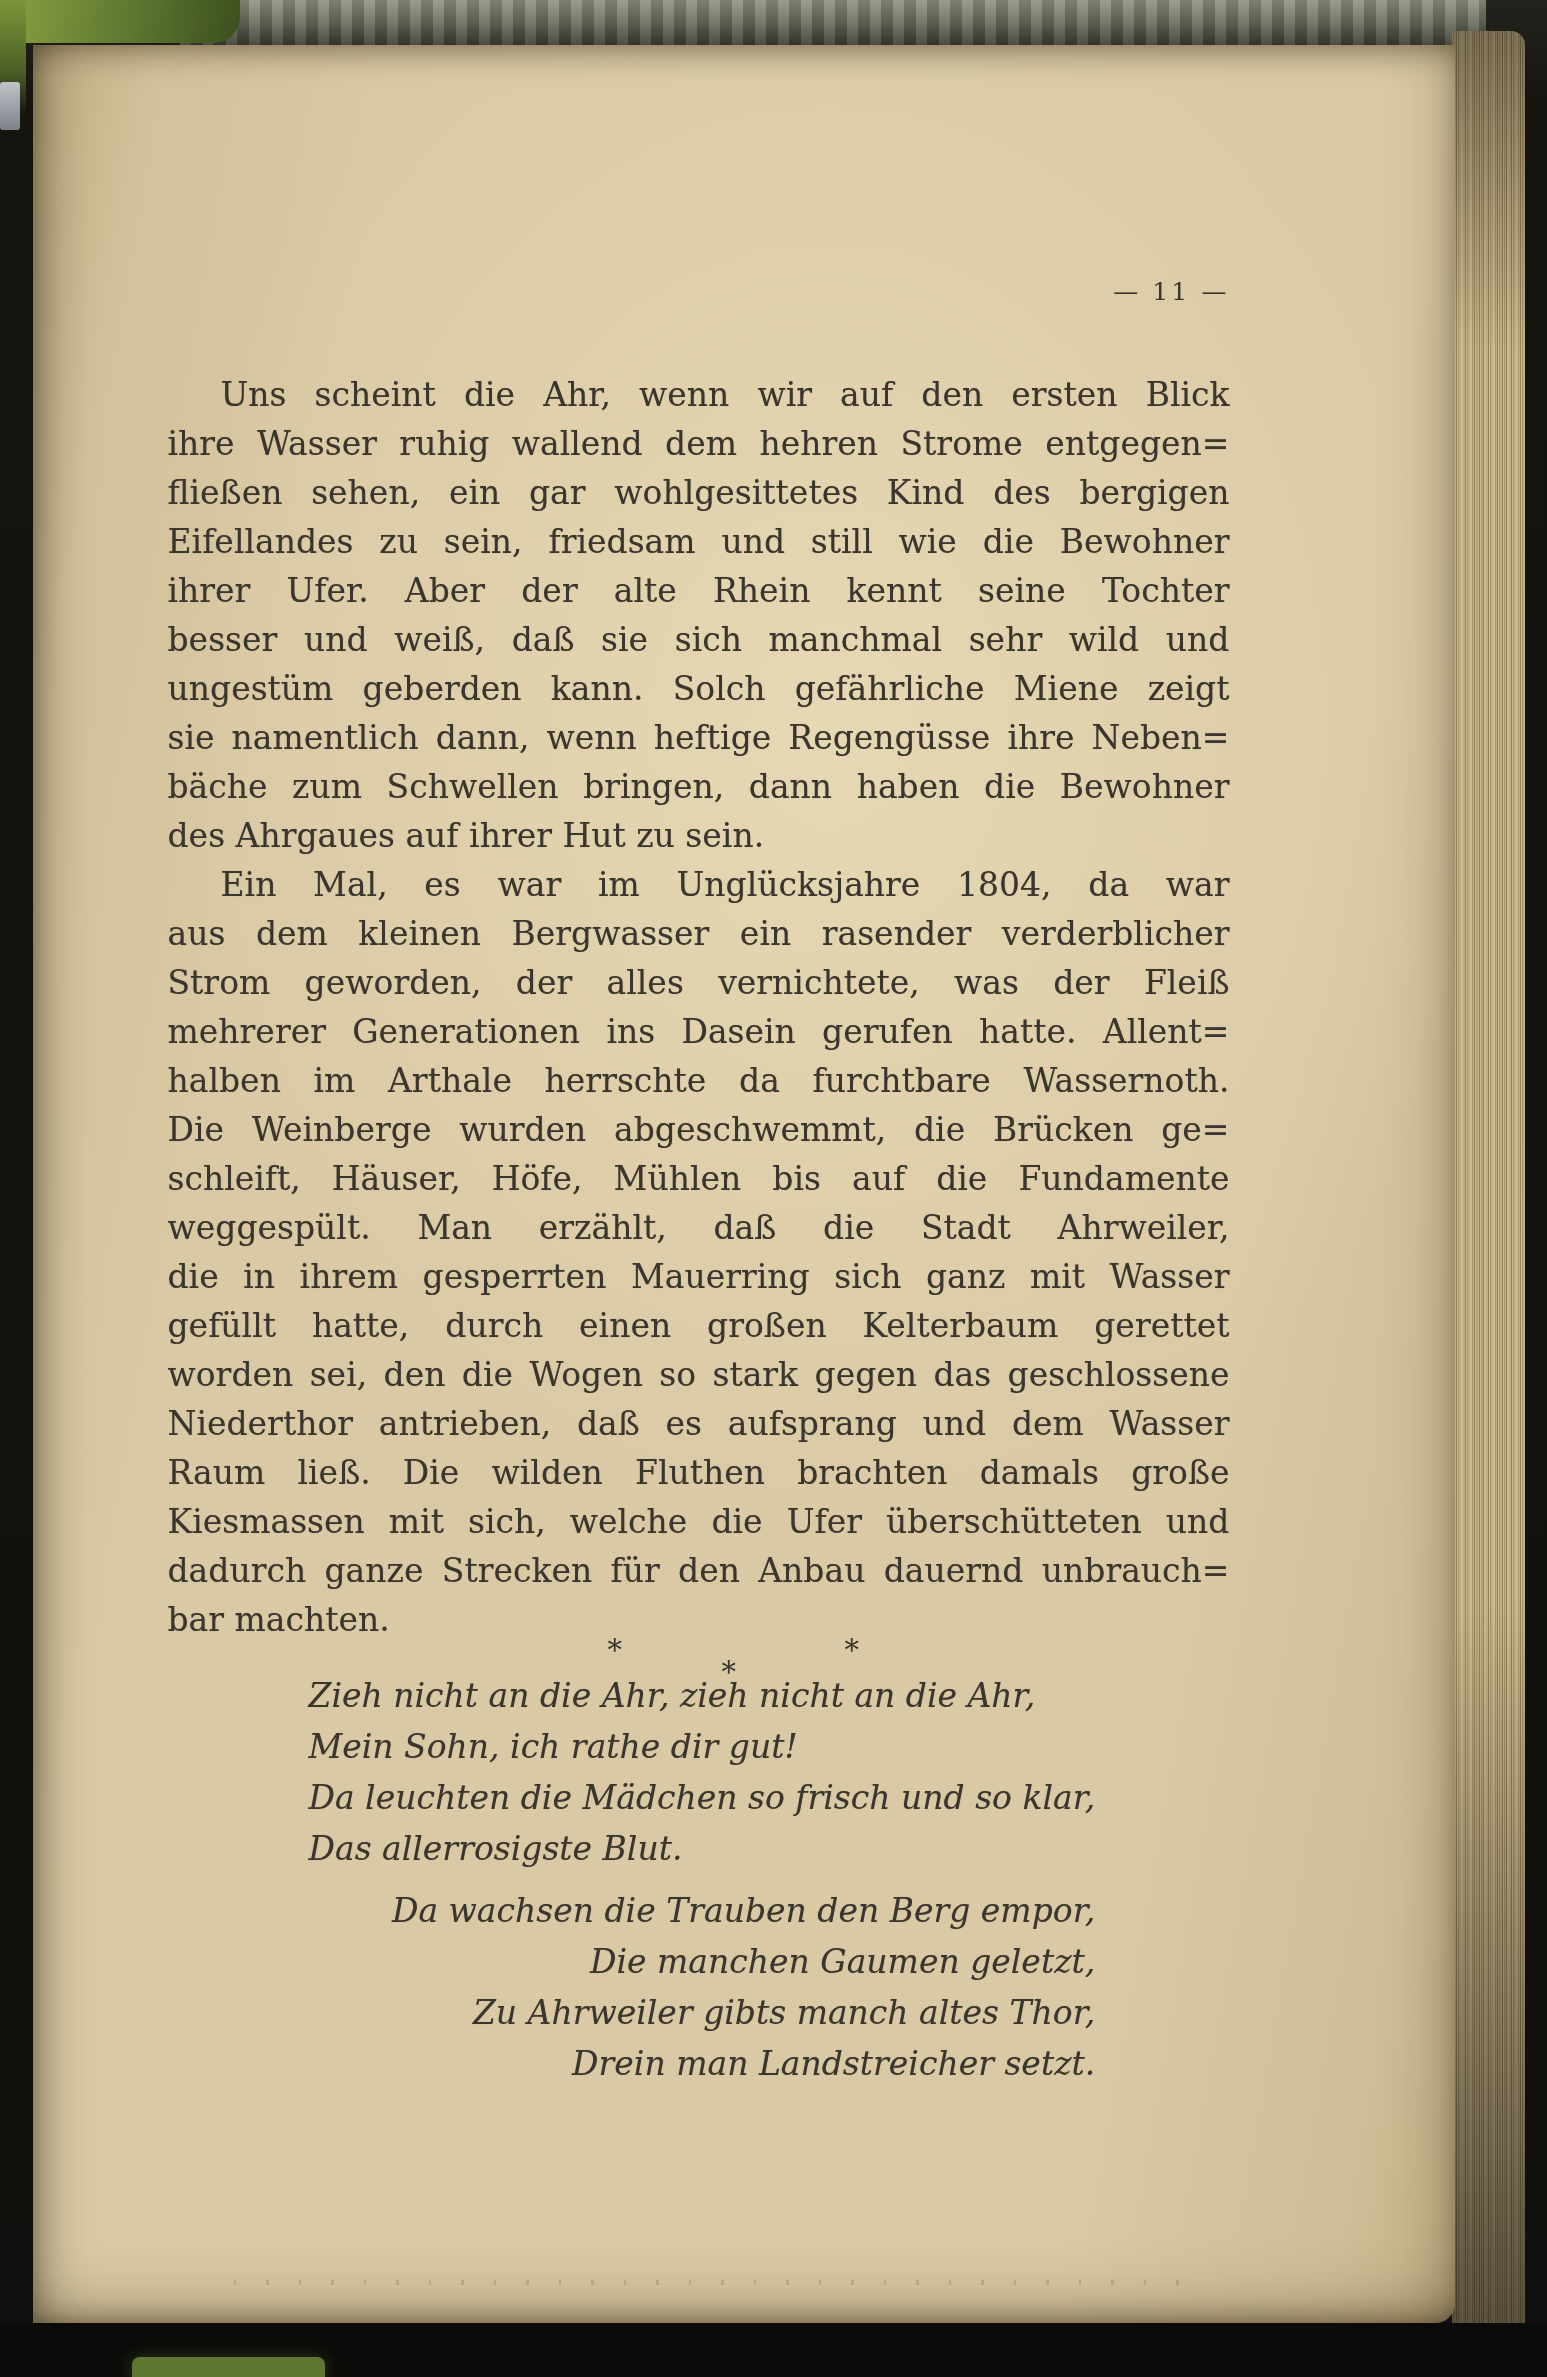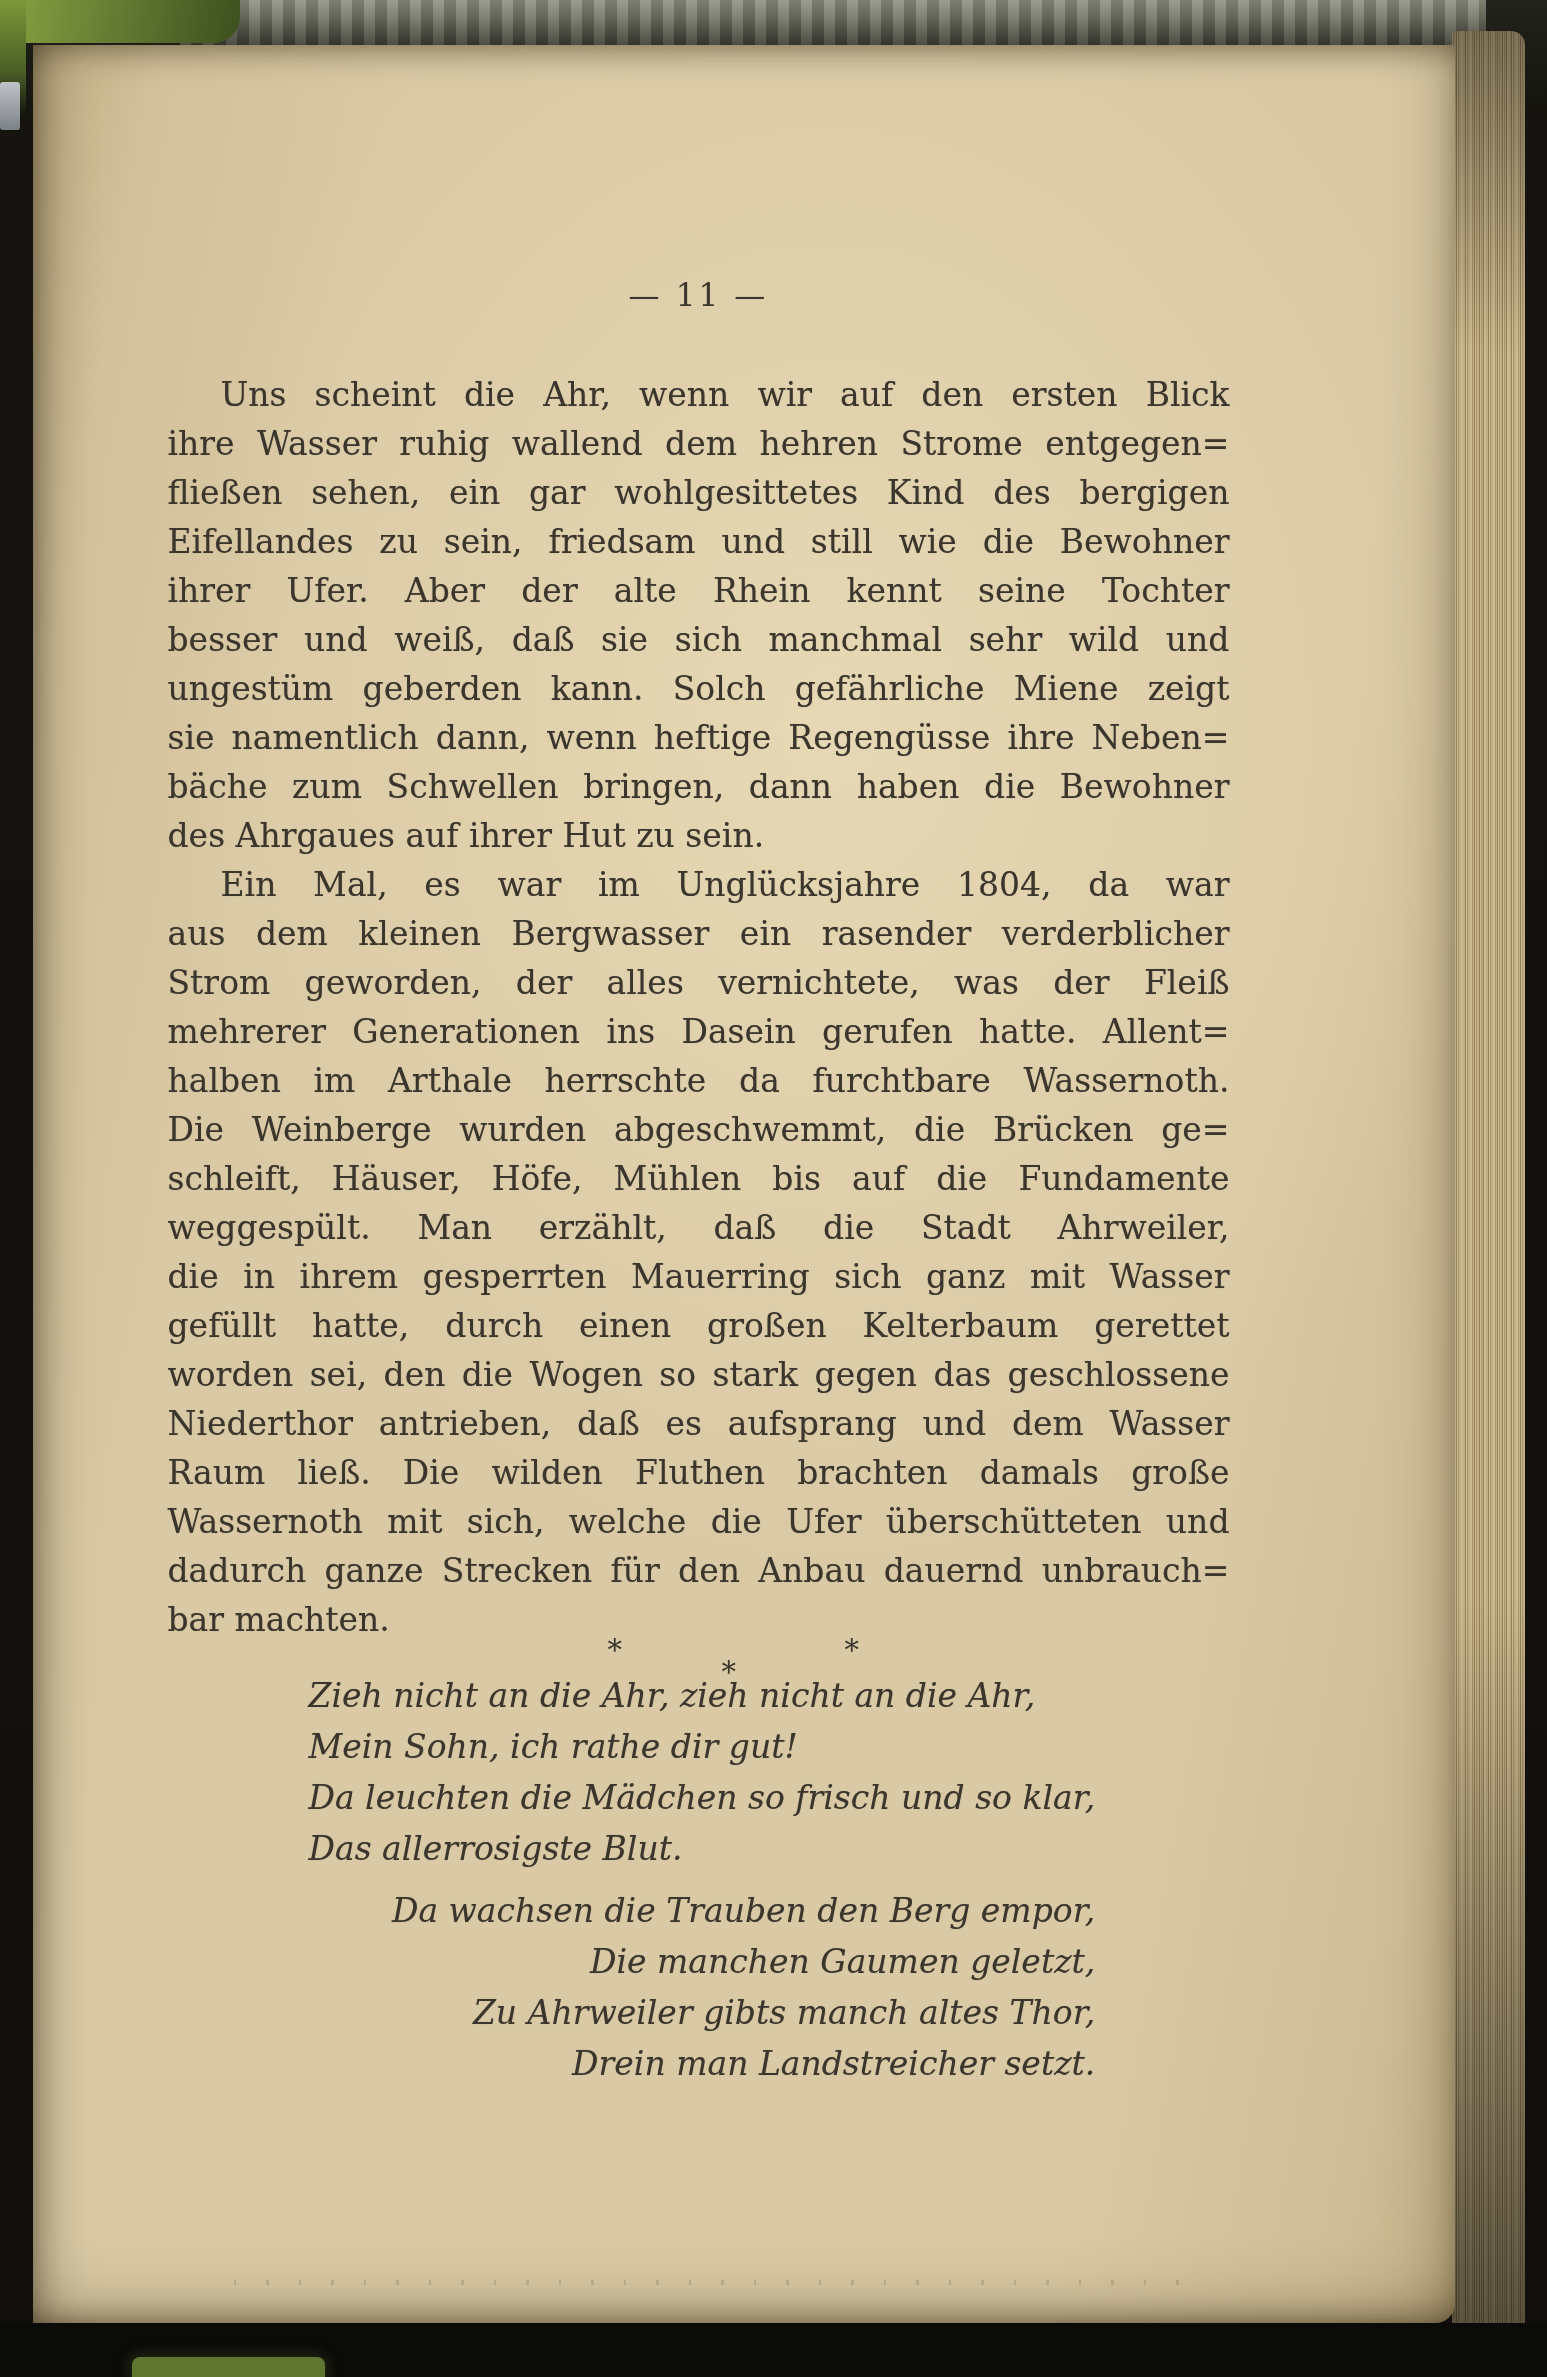--- a/index.html
+++ b/index.html
@@ -45,21 +45,21 @@
       linear-gradient(100deg,#bdab82 0%,#d2c19a 7%,var(--paper,#d9c9a4) 20%,var(--paper,#d9c9a4) 78%,#cebd96 93%,#c2b087 100%);
     box-shadow:
       inset 0 20px 36px -20px rgba(48,37,17,.6),
       inset 34px 0 54px -34px rgba(48,38,18,.65),
       inset -28px -36px 70px -36px rgba(66,51,24,.55),
       inset 0 -15.5px 26px -18.6px rgba(40,30,12,.5);
     border-bottom-right-radius:20px;
   }
   .page-number{
     position:absolute;left:135px;top:232px;width:1062px;
-    text-align:center;font-size:31px;letter-spacing:3.1px;color:var(--ink,#3a352d);
+    text-align:right;font-size:25px;letter-spacing:3.1px;color:var(--ink,#3a352d);
   }
   .prose{
     position:absolute;left:135px;top:325px;width:1062px;
     font-size:33px;line-height:49px;color:var(--ink,#3a352d);
     text-shadow:0 0 0.8px rgba(58,53,45,.35);
   }
   .line{text-align:justify;text-align-last:justify;}
   .line.last{text-align-last:left;}
   .line.first{text-indent:53px;}
   .separator{position:absolute;left:135px;top:1588px;width:1062px;height:54px;
@@ -124,21 +124,21 @@
           <div class="line">mehrerer Generationen ins Dasein gerufen hatte. Allent=</div>
           <div class="line">halben im Arthale herrschte da furchtbare Wassernoth.</div>
           <div class="line">Die Weinberge wurden abgeschwemmt, die Brücken ge=</div>
           <div class="line">schleift, Häuser, Höfe, Mühlen bis auf die Fundamente</div>
           <div class="line">weggespült. Man erzählt, daß die Stadt Ahrweiler,</div>
           <div class="line">die in ihrem gesperrten Mauerring sich ganz mit Wasser</div>
           <div class="line">gefüllt hatte, durch einen großen Kelterbaum gerettet</div>
           <div class="line">worden sei, den die Wogen so stark gegen das geschlossene</div>
           <div class="line">Niederthor antrieben, daß es aufsprang und dem Wasser</div>
           <div class="line">Raum ließ. Die wilden Fluthen brachten damals große</div>
-          <div class="line">Wassernoth mit sich, welche die Ufer überschütteten und</div>
+          <div class="line">Kiesmassen mit sich, welche die Ufer überschütteten und</div>
           <div class="line">dadurch ganze Strecken für den Anbau dauernd unbrauch=</div>
           <div class="line last">bar machten.</div>
         </div>
       </div>
 
     <div class="separator">
       <span class="ast a1">*</span>
       <span class="ast a2">*</span>
       <span class="ast a3">*</span>
     </div>

